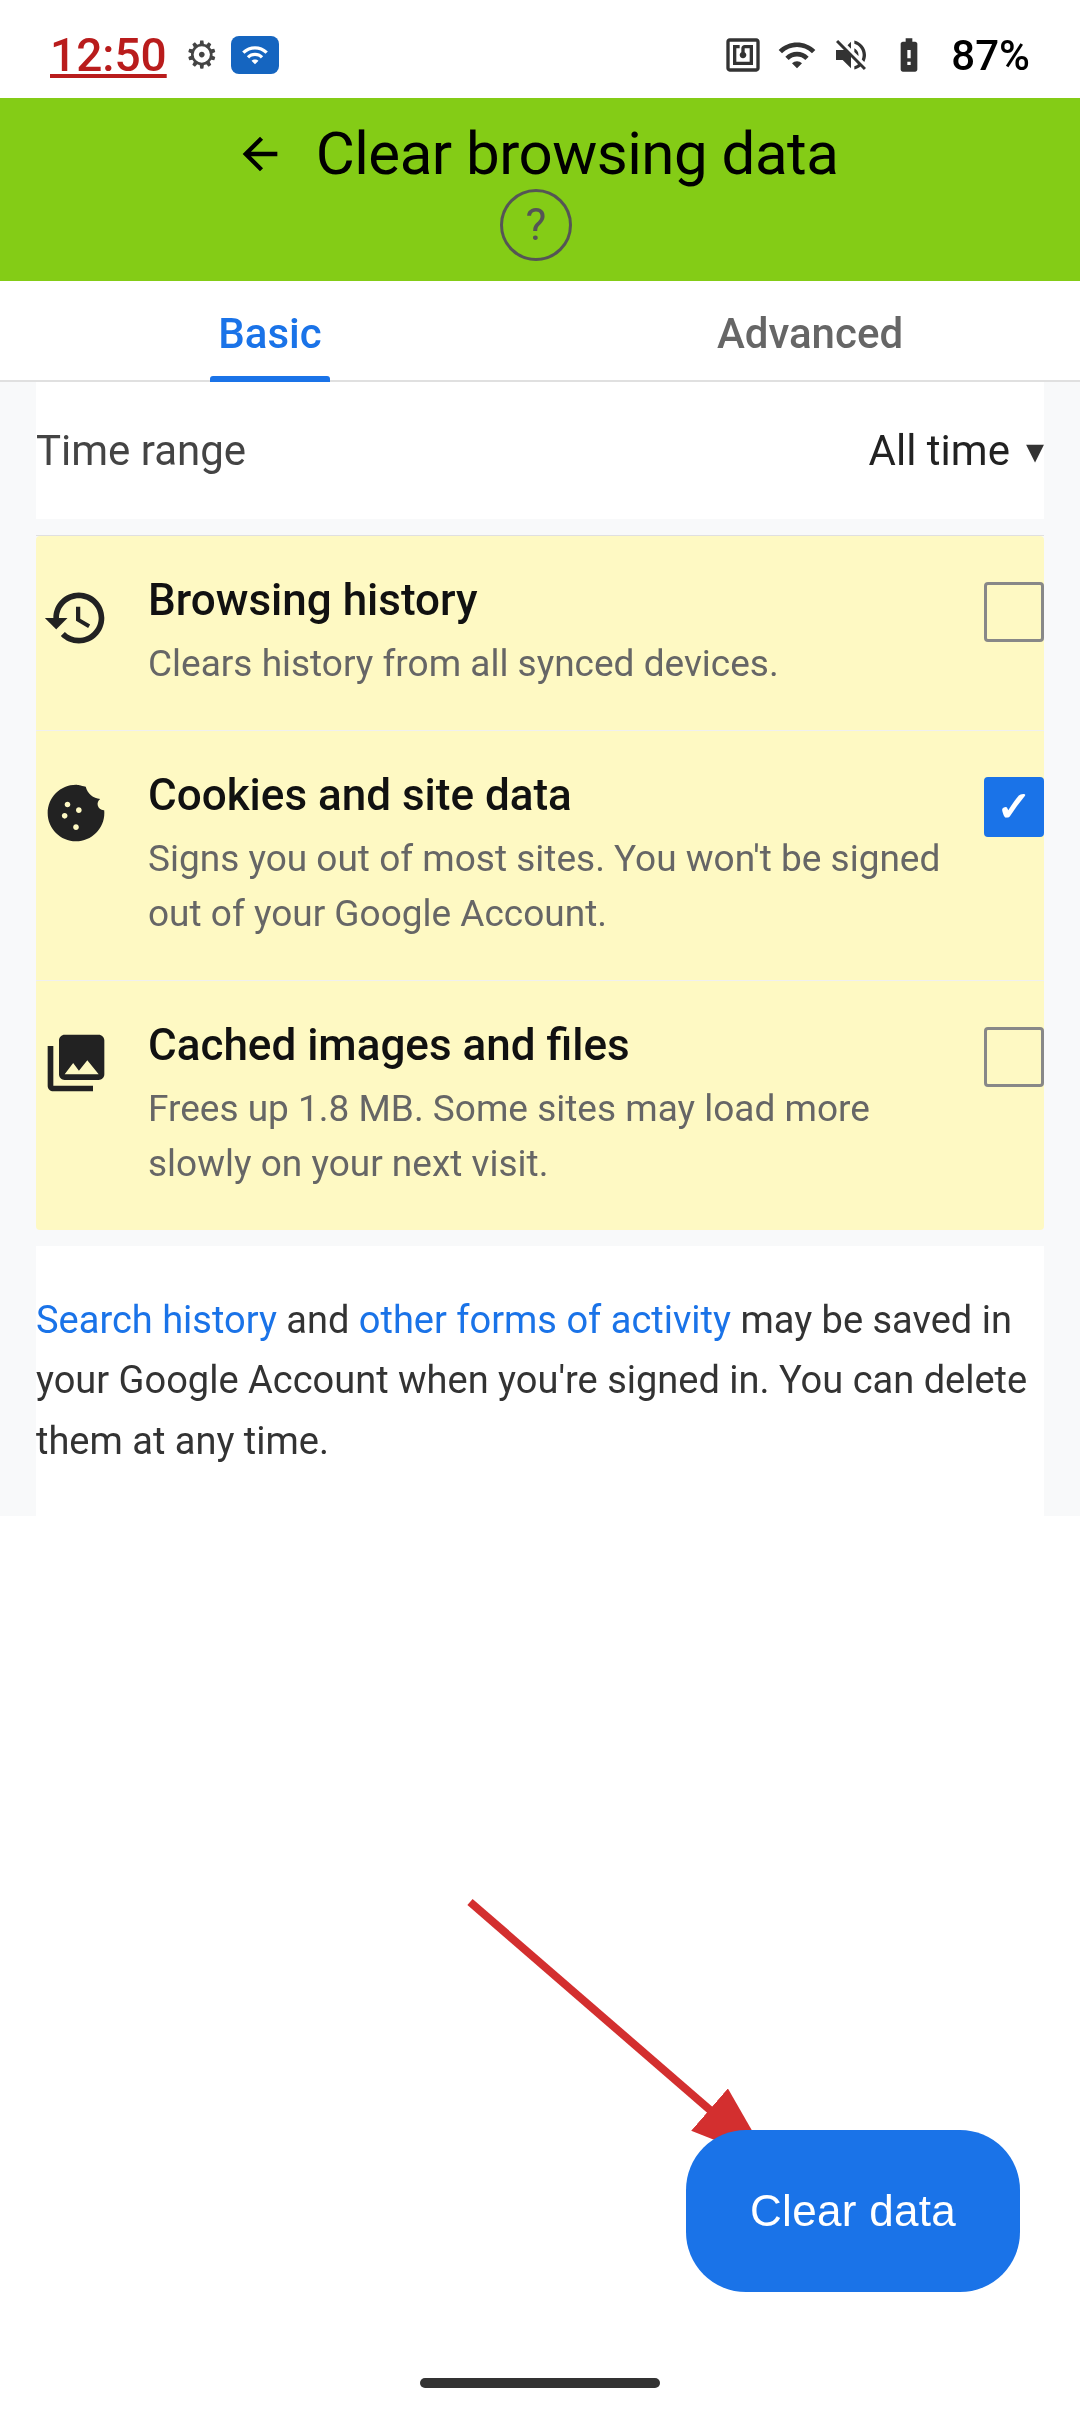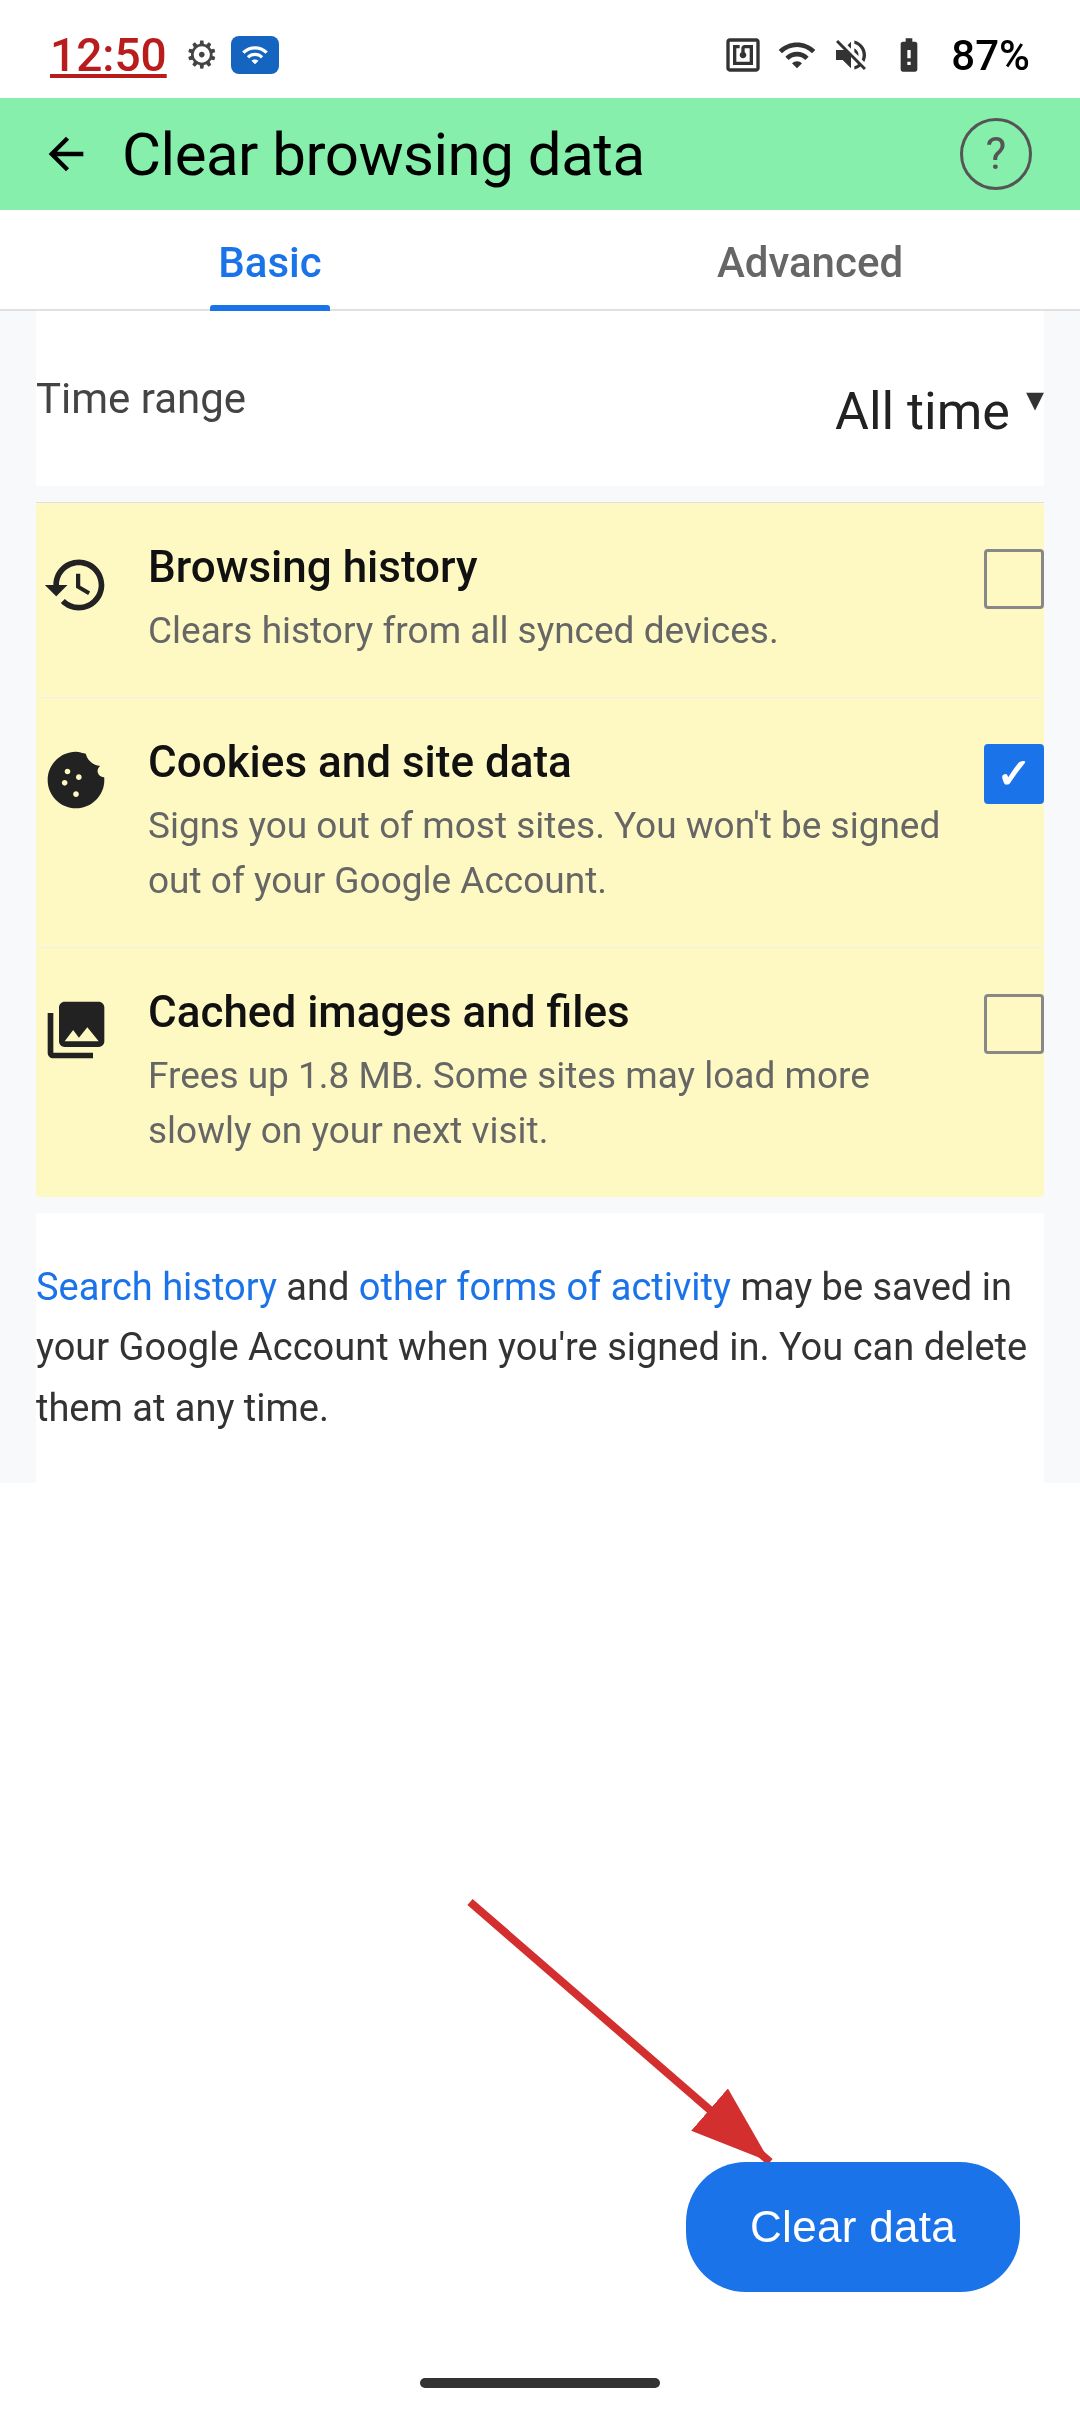--- a/index.html
+++ b/index.html
@@ -78,21 +78,22 @@
       font-weight: 500;
       color: #000;
     }
 
     
     .header {
       display: flex;
       align-items: center;
       justify-content: space-between;
       padding: 20px 48px 20px 40px;
-      background: #86efac;
+      background: #84cc16;
+      flex-direction: column;
     }
 
     .header-left {
       display: flex;
       align-items: center;
       gap: 30px;
     }
 
     .back-btn {
       font-size: 58px;
@@ -178,23 +179,22 @@
     }
 
     .time-range-selector {
       display: flex;
       align-items: center;
       gap: 16px;
       cursor: pointer;
     }
 
     .time-range-value {
-      font-size: 52px;
+      font-size: 42px;
       color: #222;
-      margin-top: 26px;
     }
 
     .dropdown-arrow {
       font-size: 36px;
       color: #333;
     }
 
     
     .options-list {
       background: #fef9c3;
@@ -288,21 +288,21 @@
       display: flex;
       flex-direction: column;
       align-items: flex-end;
     }
 
     .clear-data-btn {
       background: #1a73e8;
       color: white;
       border: none;
       border-radius: 60px;
-      padding: 40px 64px;
+      padding: 56px 64px;
       font-size: 44px;
       font-weight: 500;
       cursor: pointer;
       letter-spacing: 0.3px;
     }
 
     
     .arrow-annotation {
       position: absolute;
       bottom: 200px;

